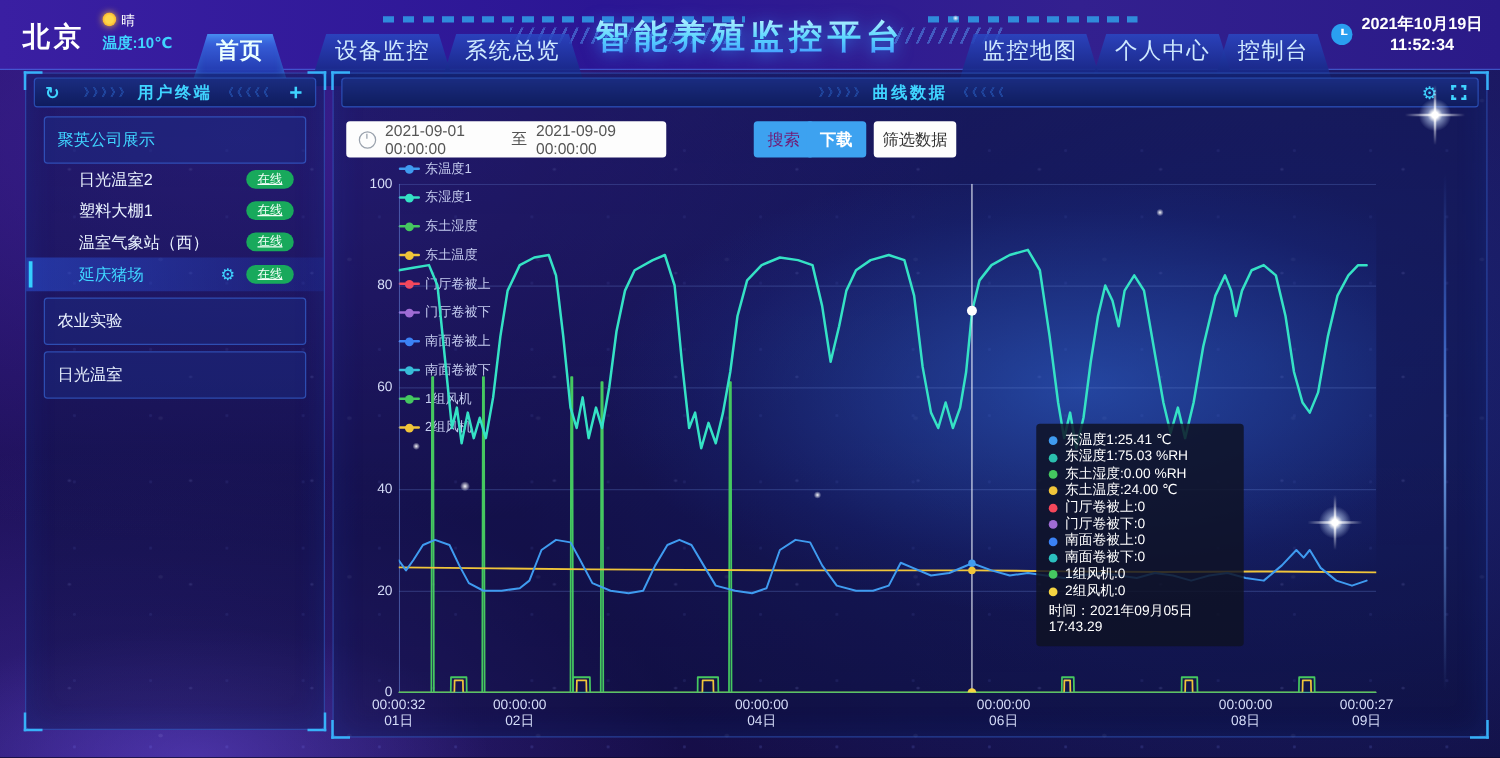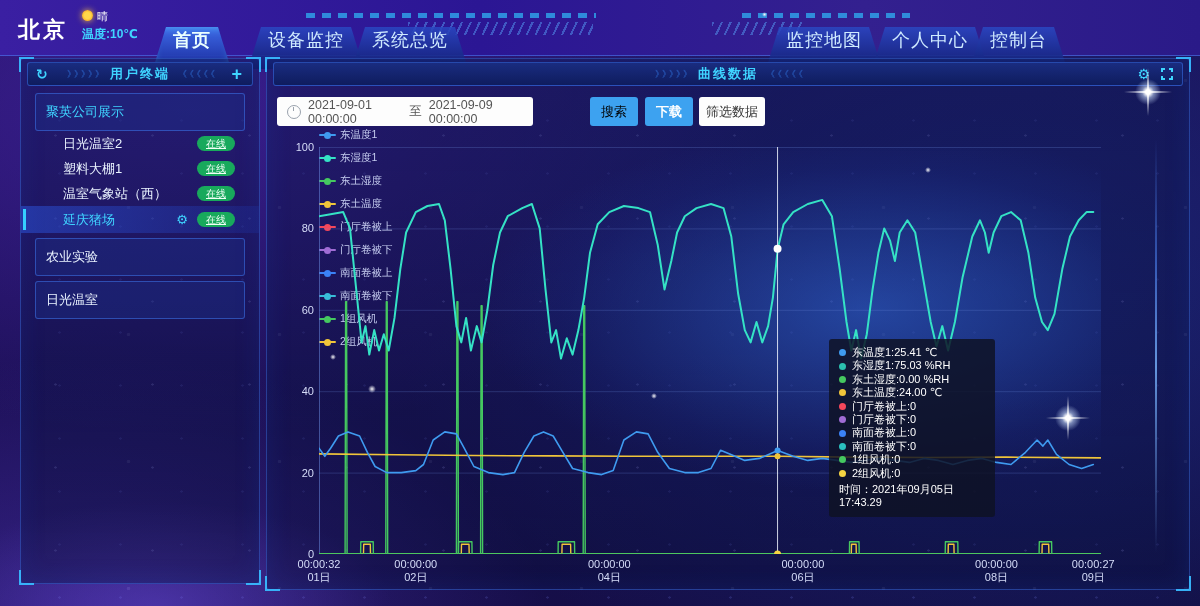--- a/index.html
+++ b/index.html
@@ -94,21 +94,21 @@
   .device.selected{height:27px;color:#3fd4ff;
     background:linear-gradient(90deg,rgba(44,86,225,.5),rgba(30,60,185,.22));}
   .device.selected::before{content:"";position:absolute;left:2px;top:3px;bottom:3px;width:3px;background:#35d0ff;}
 
   
   .date-input{position:absolute;left:10px;top:38px;width:256px;height:29px;background:#fdfdfd;border-radius:3px;
     display:flex;align-items:center;gap:7px;padding:0 10px;font-size:12.5px;color:#555;cursor:text;box-sizing:border-box;}
   .mini-clock{width:12px;height:12px;border:1.4px solid #9aa2ad;border-radius:50%;position:relative;flex:none;}
   .mini-clock::before{content:"";position:absolute;left:4.5px;top:1.5px;width:1.3px;height:3.6px;background:#9aa2ad;}
   .btn{position:absolute;top:38px;height:29px;border-radius:3px;font-size:13px;text-align:center;line-height:29px;cursor:pointer;}
-  .btn-search{left:323px;width:48px;background:#3da2f0;color:#000000;}
+  .btn-search{left:336px;width:48px;background:#3da2f0;color:#701a75;}
   .btn-download{left:378px;width:48px;background:#3da2f0;color:#fff;font-weight:bold;}
   .btn-filter{left:432px;width:66px;background:#fdfdfd;color:#333;}
 
   
   #chart-area{position:absolute;inset:0;}
   .plot-glow{position:absolute;left:52px;top:88px;width:782px;height:407px;pointer-events:none;
     background:radial-gradient(62% 56% at 70% 40%, rgba(56,122,242,.45), rgba(30,60,165,.15) 62%, transparent 80%);}
   .glow-line{position:absolute;left:888px;top:80px;bottom:36px;width:2px;pointer-events:none;
     background:linear-gradient(180deg,transparent,rgba(80,140,255,.55) 30%,rgba(120,180,255,.8) 55%,transparent);}
   .legend{position:absolute;left:52px;top:69px;width:782px;display:flex;justify-content:center;gap:9px;flex-direction:column;}
@@ -150,25 +150,33 @@
     <div class="city">北京</div>
     <div class="weatherbox">
       <div><span class="sun"></span><span>晴</span></div>
       <div class="temp-line">温度:10℃</div>
     </div>
 
     <div class="tab active" style="left:153px;"><span>首页</span></div>
     <div class="tab" style="left:248px;"><span>设备监控</span></div>
     <div class="tab" style="left:352px;"><span>系统总览</span></div>
 
+    <h1 class="apptitle" style="margin:0;">智能养殖监控平台</h1>
 
     <div class="tab" style="left:766px;"><span>监控地图</span></div>
     <div class="tab" style="left:872px;"><span>个人中心</span></div>
     <div class="tab" style="left:970px;"><span>控制台</span></div>
 
+    <div class="datetime">
+      <span class="clock-icon"></span>
+      <div class="dt-text">
+        <div>2021年10月19日</div>
+        <div>11:52:34</div>
+      </div>
+    </div>
   </header>
 
   <aside class="panel sidebar">
     <i class="corner c-tl"></i>
     <i class="corner c-tr"></i>
     <i class="corner c-bl"></i>
     <i class="corner c-br"></i>
 
     <div class="panel-head">
       <span class="head-icon refresh">↻</span>

